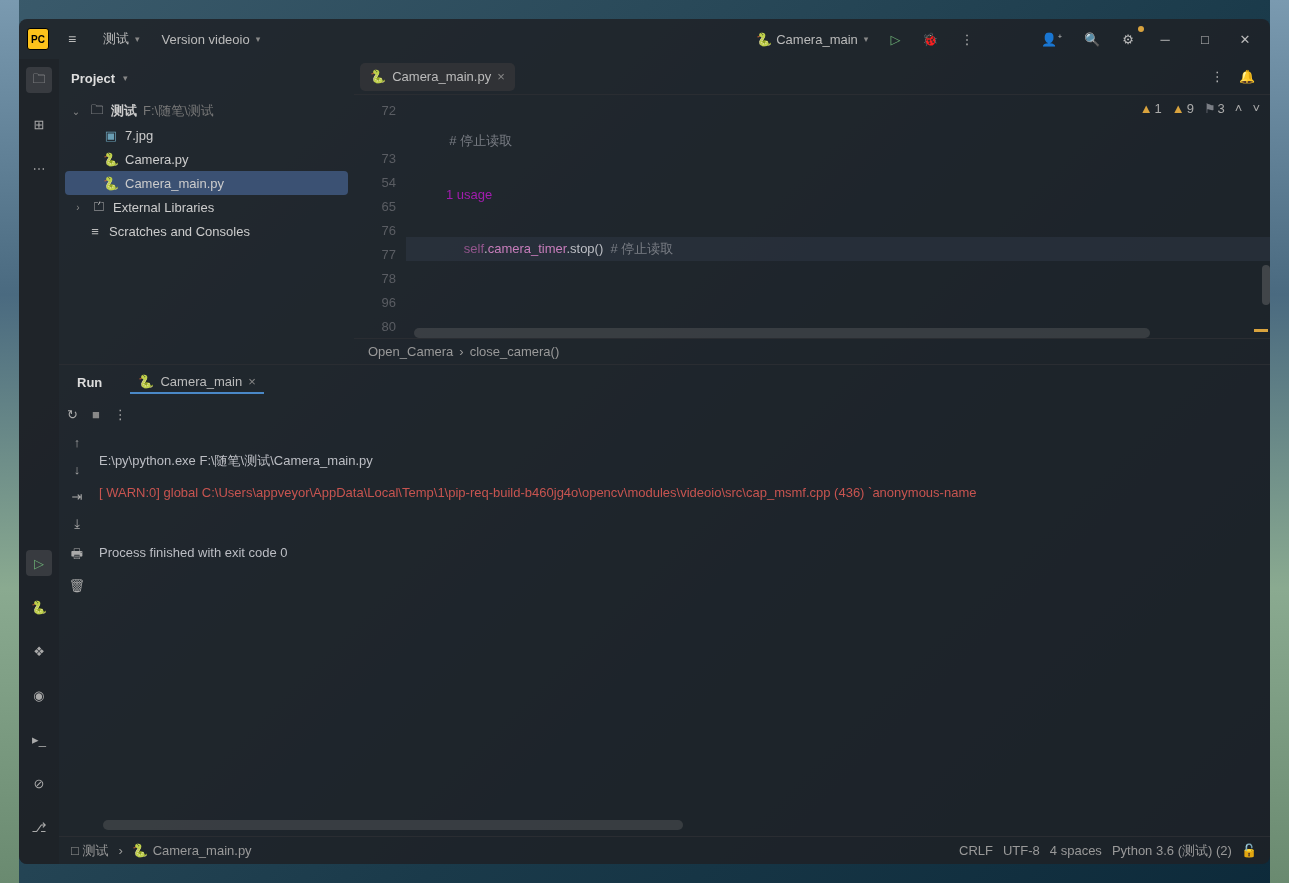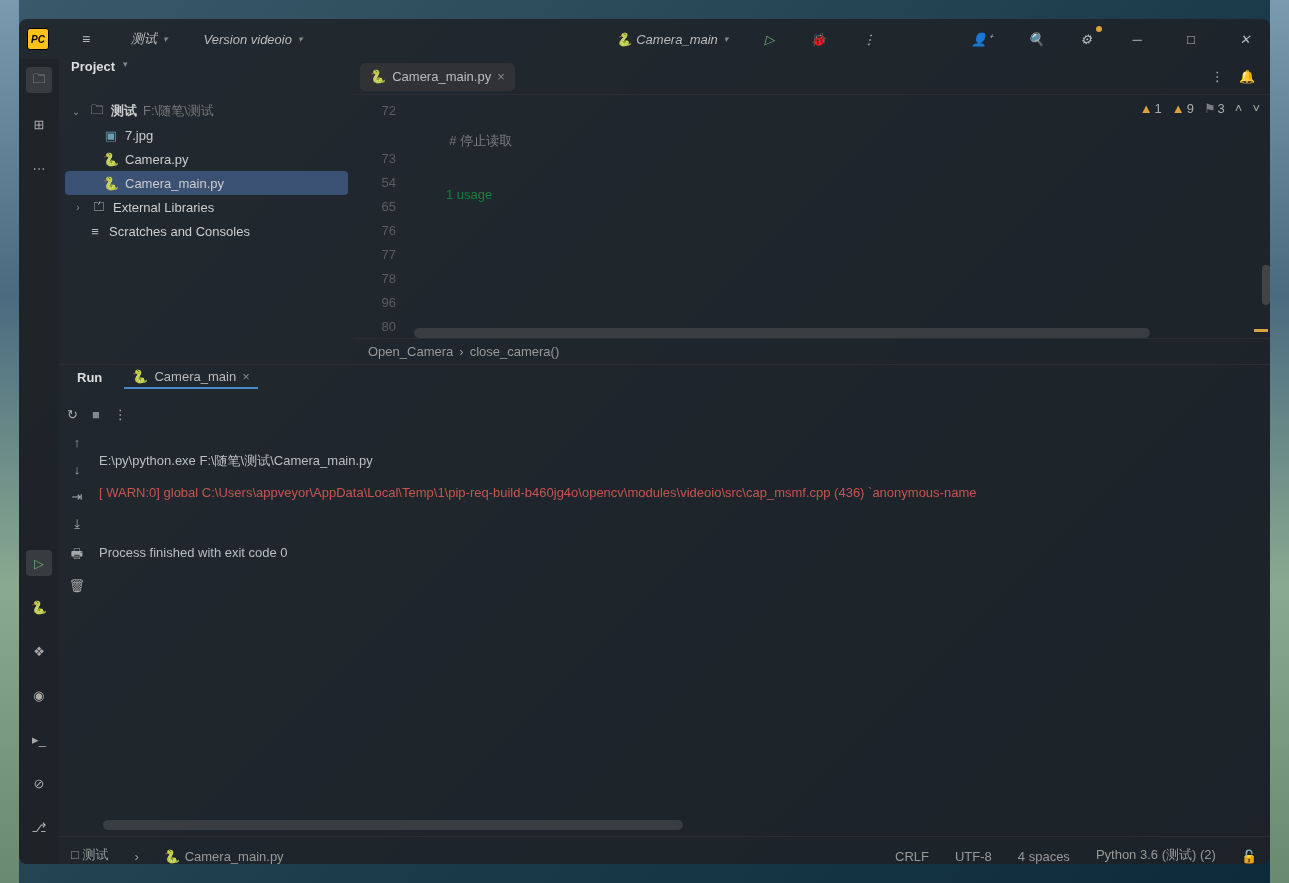--- a/index.html
+++ b/index.html
@@ -1,69 +1,69 @@
 <!DOCTYPE html>
 <html><head>
 <meta charset="utf-8">
 <style>
 * { margin:0; padding:0; box-sizing:border-box; font-family:"Segoe UI",Arial,sans-serif; font-size:13px; }
 body { width:1289px; height:883px; background:linear-gradient(135deg,#3a5a6b 0%,#2a4a5a 30%,#1a3a4a 60%,#0d2a3a 100%); overflow:hidden; position:relative; }
 .desktop-strip-l,.desktop-strip-r{position:absolute;top:0;bottom:0;width:19px;background:linear-gradient(180deg,#7a9ab0,#4a6a80,#8aaa90,#6a8a70);}
 .desktop-strip-l{left:0}.desktop-strip-r{right:0}
 .window{position:absolute;left:19px;top:19px;right:19px;bottom:19px;background:rgba(30,33,38,0.85);border-radius:8px;display:flex;flex-direction:column;color:#bbb;overflow:hidden;}
-.titlebar{height:40px;display:flex;align-items:center;padding:0 8px;gap:20px;font-style:italic;}
+.titlebar{height:40px;display:flex;align-items:center;padding:0 8px;gap:6px;}
 .logo{width:22px;height:22px;background:#fcc21b;border-radius:3px;display:flex;align-items:center;justify-content:center;color:#000;font-weight:bold;font-size:10px;border:1px solid #000}
 .tb-btn{padding:4px 8px;border-radius:4px;display:flex;align-items:center;gap:4px;color:#bbb;cursor:pointer}
 .spacer{flex:1}
 .icn{width:18px;height:18px;display:inline-flex;align-items:center;justify-content:center;font-size:14px}
 .win-btn{width:34px;height:28px;display:flex;align-items:center;justify-content:center;cursor:pointer}
 .body-row{flex:1;display:flex;overflow:hidden}
 .lsb{width:40px;background:rgba(30,33,38,0.6);display:flex;flex-direction:column;align-items:center;padding-top:8px;gap:18px}
 .lsb .sb-icn{width:26px;height:26px;display:flex;align-items:center;justify-content:center;border-radius:4px;cursor:pointer;color:#aaa}
 .lsb .sb-icn.active{background:#383b40}
 .lsb .sep{flex:1}
 .main-col{flex:1;display:flex;flex-direction:column;overflow:hidden}
 .top-split{display:flex;height:305px}
 .project-panel{width:295px;display:flex;flex-direction:column}
-.panel-hdr{height:38px;display:flex;padding:0 12px;gap:6px;color:#ddd}
+.panel-hdr{height:38px;display:flex;align-items:center;padding:0 12px;gap:6px;color:#ddd}
 .tree{flex:1;padding:2px 6px;overflow:auto}
 .tr-row{display:flex;align-items:center;height:24px;gap:6px;padding-left:4px;border-radius:4px;cursor:pointer;white-space:nowrap}
 .tr-row.sel{background:#3b5173}
 .tr-arrow{width:14px;text-align:center;color:#888;font-size:10px}
 .tr-icn{width:16px;text-align:center}
 .tr-txt{color:#ccc}
 .tr-subtxt{color:#777}
 .editor{flex:1;display:flex;flex-direction:column;overflow:hidden}
 .ed-tabs{height:36px;display:flex;align-items:center;padding:0 6px;border-bottom:1px solid #2a2d32}
 .ed-tab{height:28px;display:flex;align-items:center;gap:6px;padding:0 10px;border-radius:5px;background:#303236}
 .ed-area{flex:1;position:relative;display:flex;overflow:hidden;font-family:"JetBrains Mono",Consolas,monospace}
 .gut{width:52px;text-align:right;padding-right:10px;color:#5a5d63;padding-top:4px}
 .gut div{height:24px;line-height:24px}
 .code{flex:1;padding-top:4px;white-space:pre;color:#bcbec4;overflow:hidden}
 .code div{height:24px;line-height:24px}
 .c-cm{color:#7a7e85}.c-kw{color:#cf8e6d}.c-fn{color:#56a8f5}.c-sf{color:#94558d}.c-id{color:#c77dbb}
 .insp{position:absolute;top:6px;right:10px;display:flex;gap:10px;font-size:12px;color:#aaa;z-index:2}
 .insp span{display:flex;align-items:center;gap:2px}
-.hint{color:#15803d;font-size:12px}
+.hint{color:#a21caf;font-size:12px}
 .hscroll{position:absolute;bottom:0;left:60px;right:120px;height:10px;background:rgba(120,120,120,0.3);border-radius:5px}
 .vscroll{position:absolute;right:0;top:170px;width:8px;height:40px;background:rgba(120,120,120,0.4);border-radius:4px}
 .yellowmark{position:absolute;right:2px;bottom:6px;width:14px;height:3px;background:#d9a33e}
 .crumb{height:26px;display:flex;align-items:center;padding:0 14px;gap:6px;color:#999;font-size:12px;border-top:1px solid #2a2d32}
 .run-panel{flex:1;display:flex;flex-direction:column;border-top:1px solid #2a2d32;overflow:hidden}
-.run-tabs{height:34px;display:flex;align-items:flex-start;padding:0 10px;gap:14px}
+.run-tabs{height:34px;display:flex;align-items:center;padding:0 10px;gap:20px}
 .run-tab{height:24px;display:flex;align-items:center;gap:6px;padding:0 8px}
 .run-tab.named{border-bottom:2px solid #4a88c7}
 .run-tab.label{color:#ddd}
 .run-tool{height:30px;display:flex;align-items:center;padding:0 8px;gap:14px;color:#aaa}
 .run-body{flex:1;display:flex;overflow:hidden}
 .run-side{width:36px;display:flex;flex-direction:column;align-items:center;padding-top:6px;gap:12px;color:#aaa}
 .run-out{flex:1;font-family:Consolas,monospace;padding:8px 4px;color:#bcbec4;white-space:pre;overflow:hidden;position:relative}
 .run-out .warn{color:#c75450}
 .run-hscroll{position:absolute;bottom:6px;left:8px;width:580px;height:10px;background:rgba(120,120,120,0.3);border-radius:5px}
-.status{height:28px;display:flex;align-items:flex-end;padding:0 12px;gap:26px;font-size:12px;color:#999;border-top:1px solid #2a2d32}
+.status{height:28px;display:flex;align-items:center;padding:0 12px;gap:10px;font-size:12px;color:#999;border-top:1px solid #2a2d32}
 .status .sp{flex:1}
 .chev{font-size:9px;margin-left:2px;color:#888}
 .py-ico{color:#3b82c4}
 .dot-badge{position:relative}
 .dot-badge:after{content:"";position:absolute;top:-2px;right:-2px;width:6px;height:6px;border-radius:50%;background:#d9a33e}
 .hl-line{background:rgba(60,70,90,0.3)}
 </style>
 </head>
 <body>
 
@@ -193,20 +193,21 @@
                 <div>65</div>
                 <div>76</div>
                 <div>77</div>
                 <div>78</div>
                 <div>96</div>
                 <div>80</div>
        </div>
        <div class="code">
         <div>            <span class="c-cm"># 停止读取</span></div>
         <div class="hint">            <span>1 usage</span></div>
+        <div class="hl-line">                <span class="c-sf">self</span>.<span class="c-id">camera_timer</span>.stop()  <span class="c-cm"># 停止读取</span></div>
         
         
         
         
         
         
        </div>
        <div class="hscroll"></div>
        <div class="vscroll"></div>
        <div class="yellowmark"></div>

